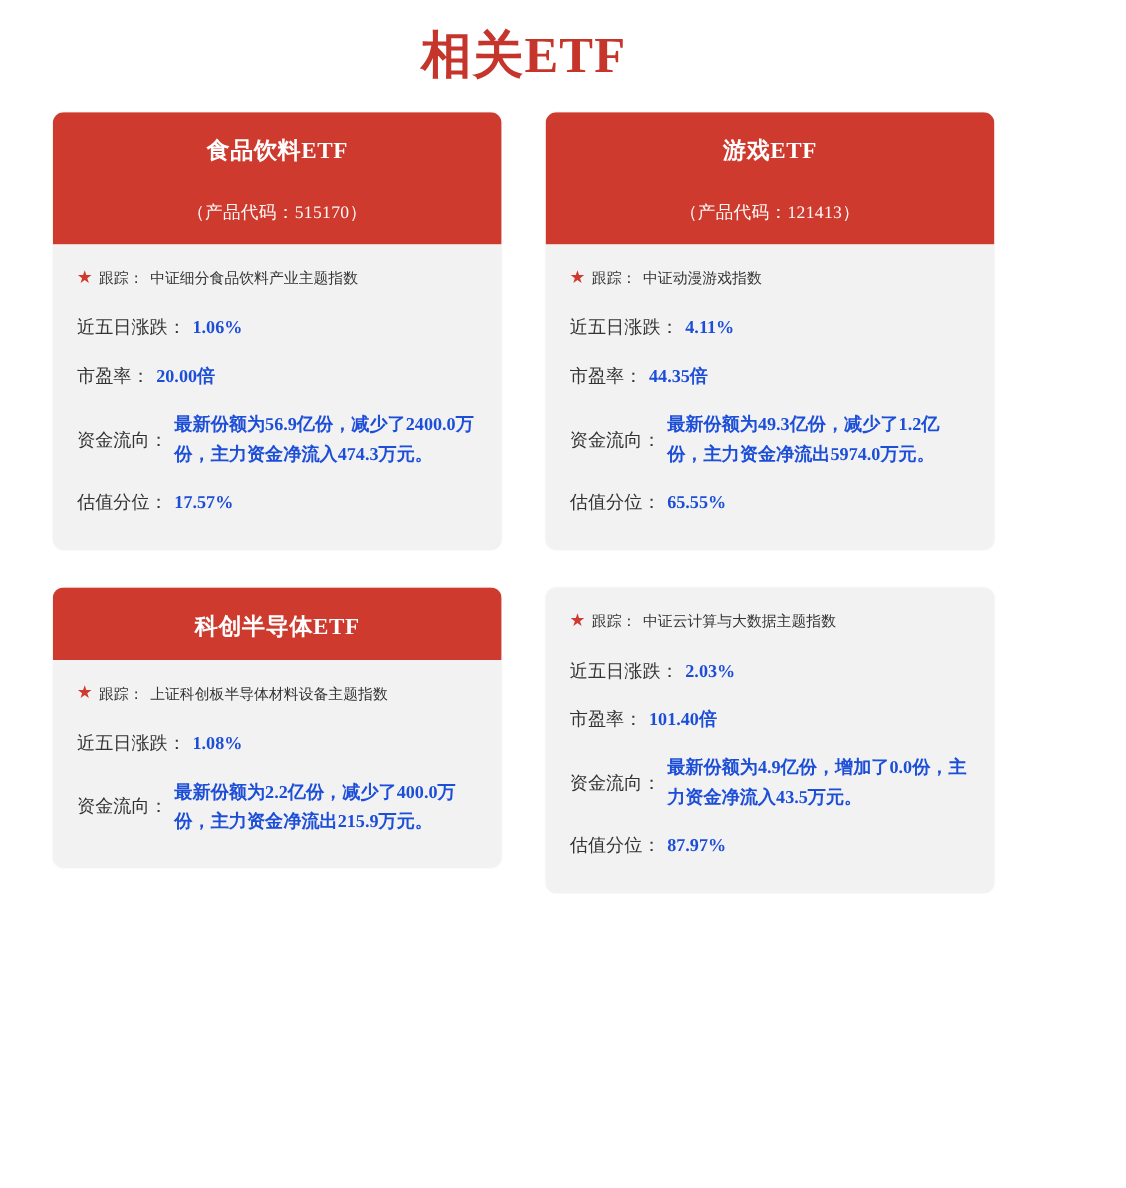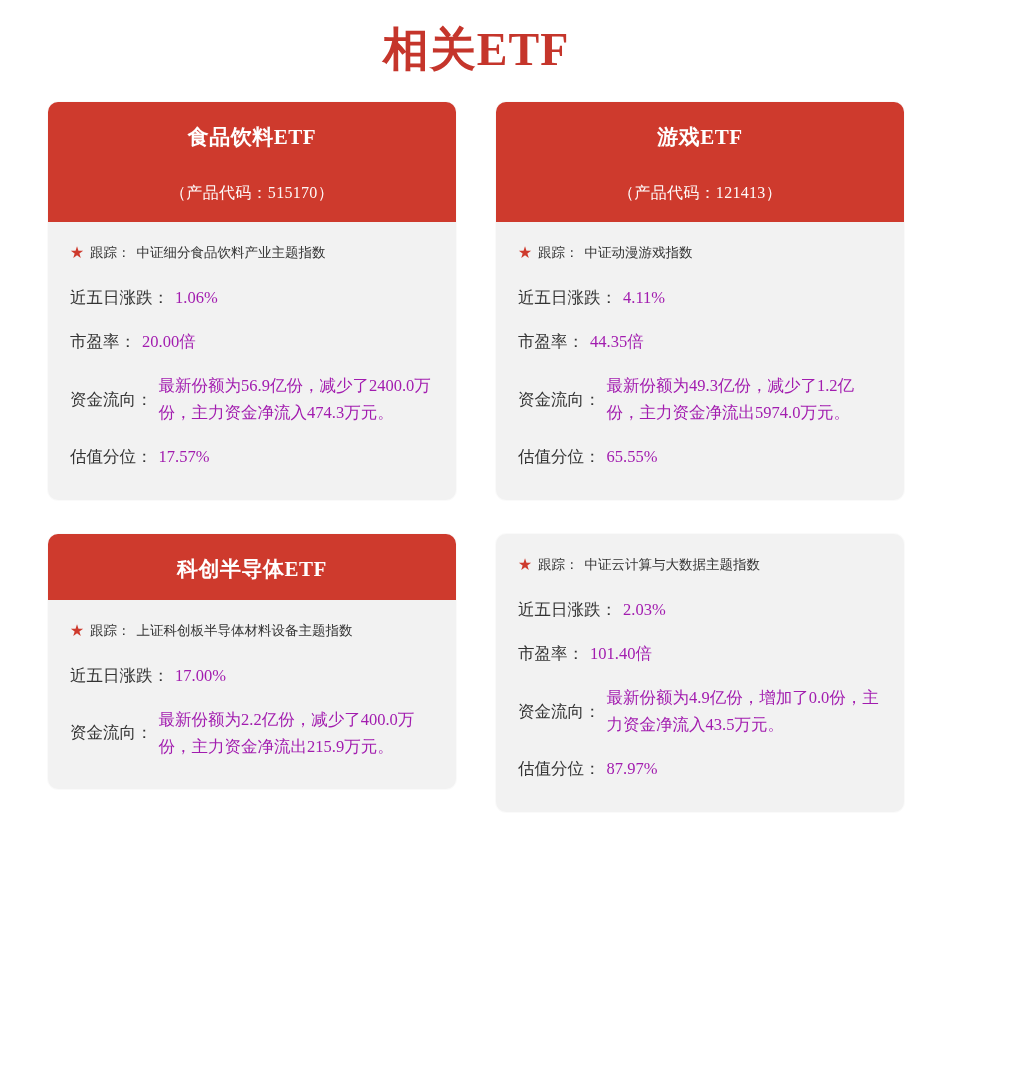--- a/index.html
+++ b/index.html
@@ -87,22 +87,22 @@
     padding: 9px 0;
     font-size: 16.5px;
     line-height: 1.6;
   }
   .row-label {
     color: #333333;
     flex: 0 0 auto;
     white-space: nowrap;
   }
   .row-value {
-    color: #a21caf;
-    font-weight: normal;
+    color: #1d4ed8;
+    font-weight: bold;
     margin-left: 6px;
   }
   .row-value.flow {
     text-align: left;
   }
 </style>
 </head>
 <body>
 
 <div class="page">
@@ -180,21 +180,21 @@
         <div class="card-name">科创半导体ETF</div>
       </div>
       <div class="card-body">
         <div class="track-row">
           <span class="star">★</span>
           <span>跟踪：</span>
           <span>上证科创板半导体材料设备主题指数</span>
         </div>
         <div class="row">
           <span class="row-label">近五日涨跌：</span>
-          <span class="row-value">17.00%</span>
+          <span class="row-value">1.08%</span>
         </div>
         <div class="row">
           <span class="row-label">资金流向：</span>
           <span class="row-value flow">最新份额为2.2亿份，减少了400.0万份，主力资金净流出215.9万元。</span>
         </div>
       </div>
     </div>
 
     <div class="card">
       <div class="card-body">

